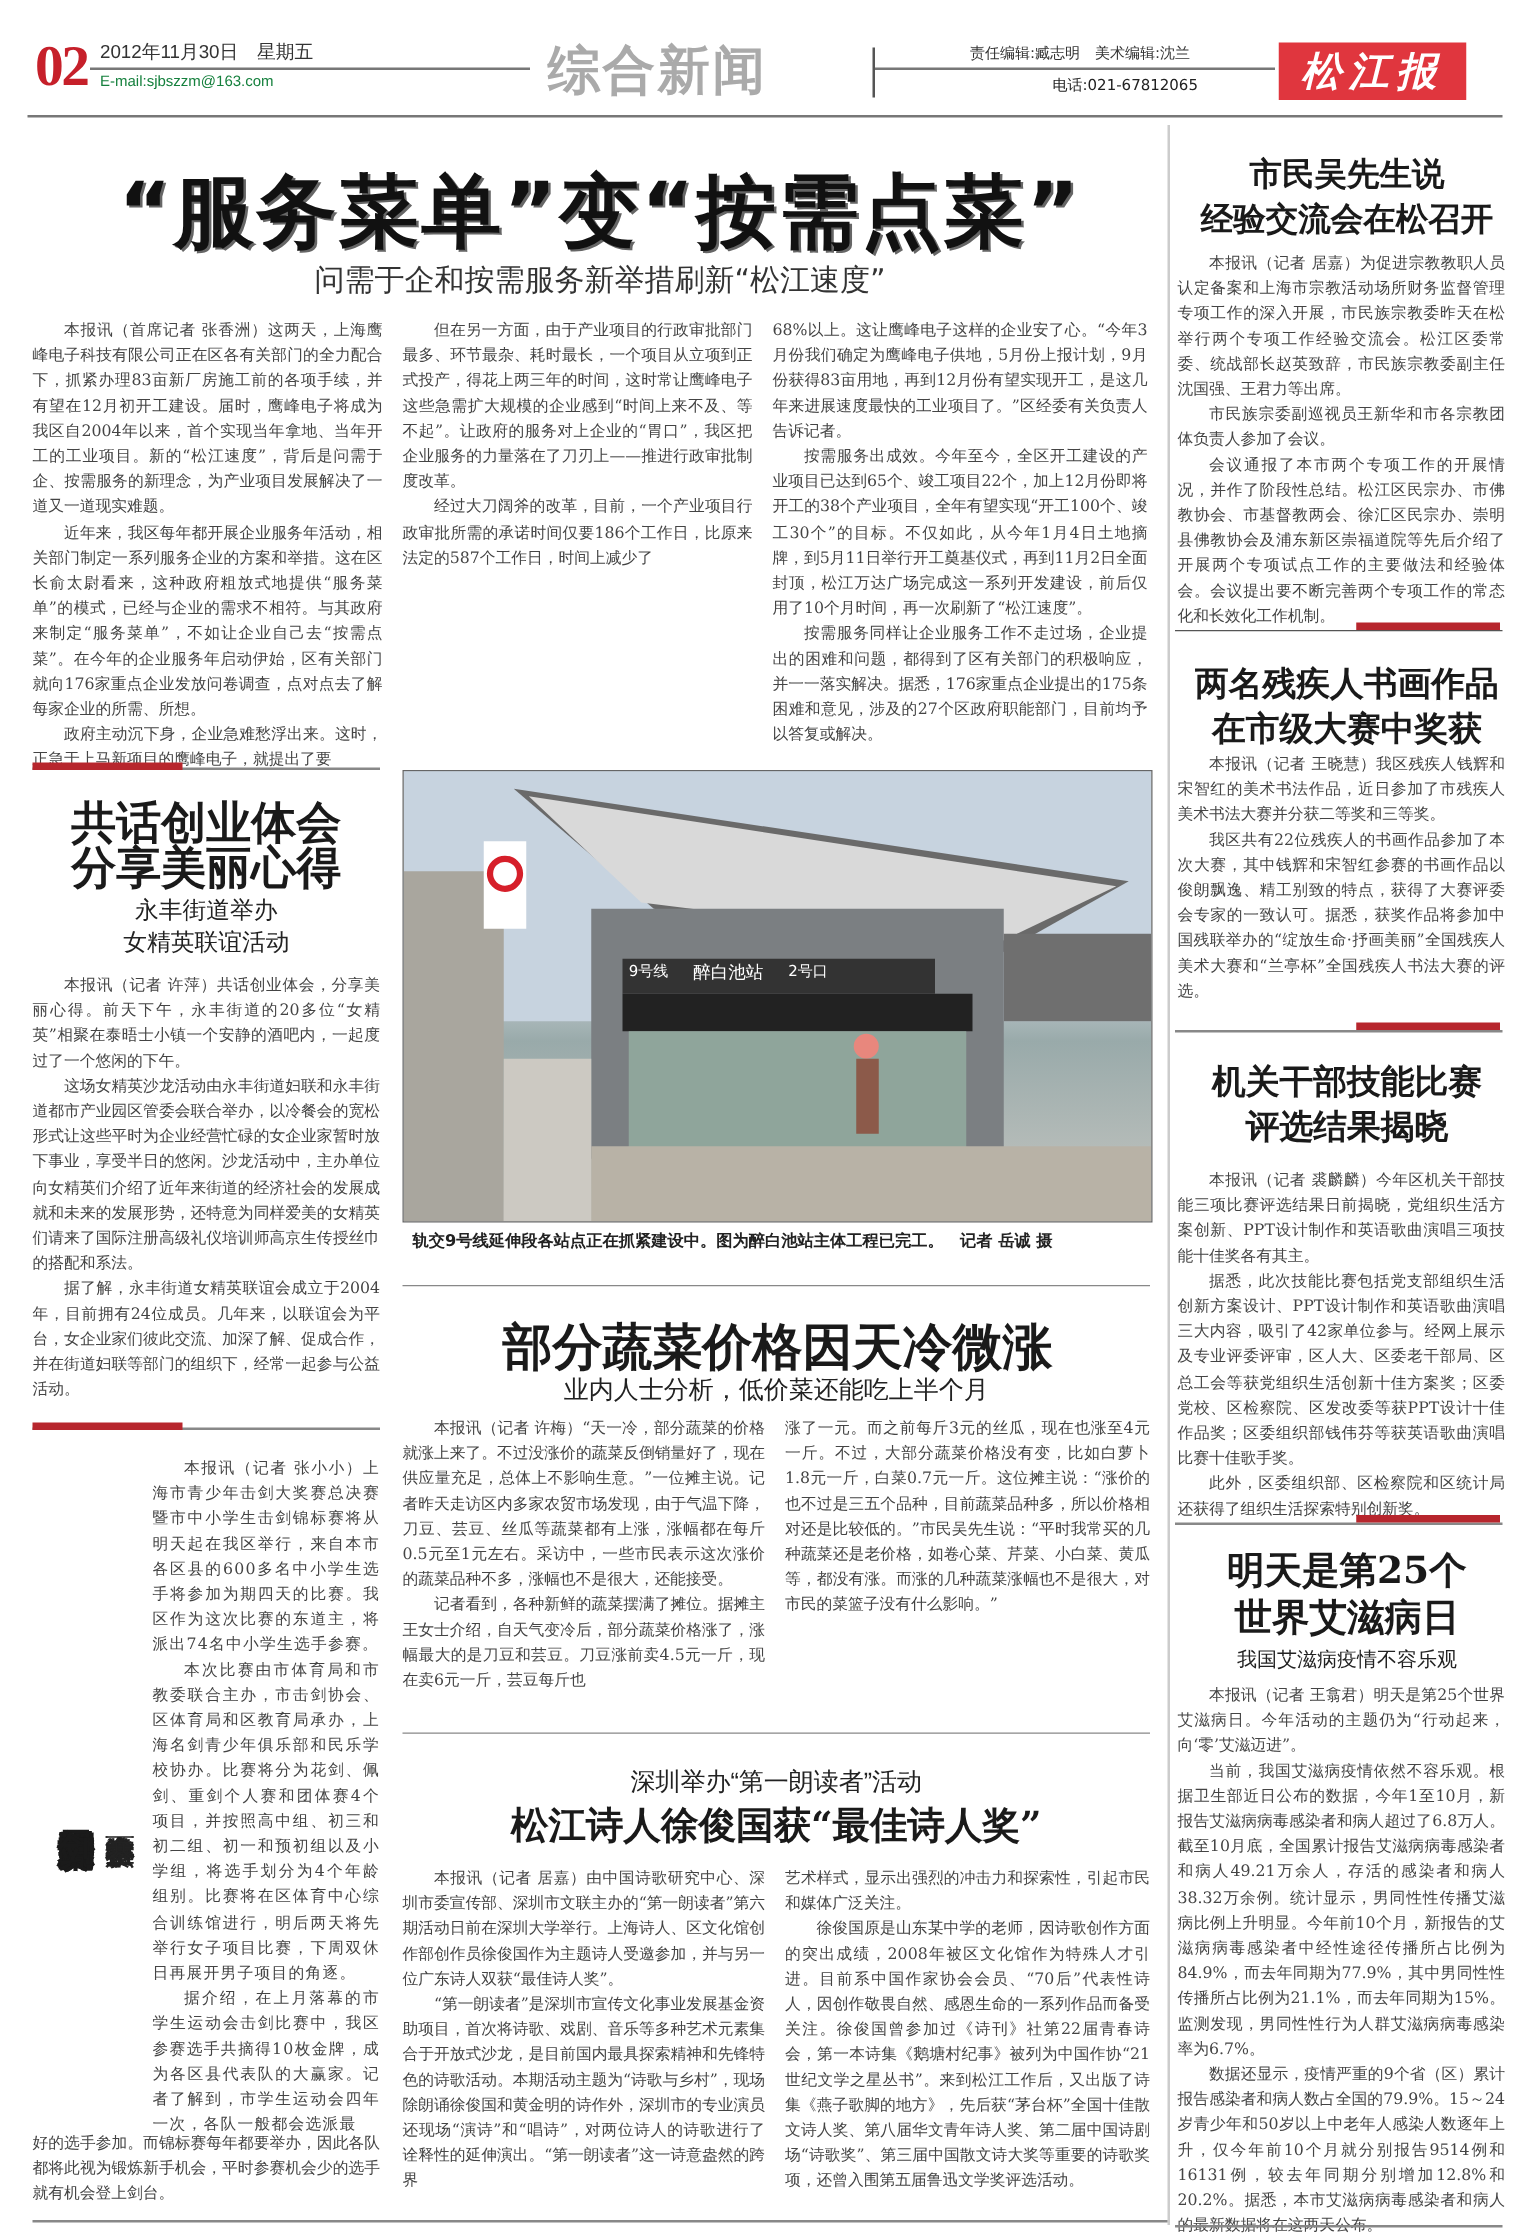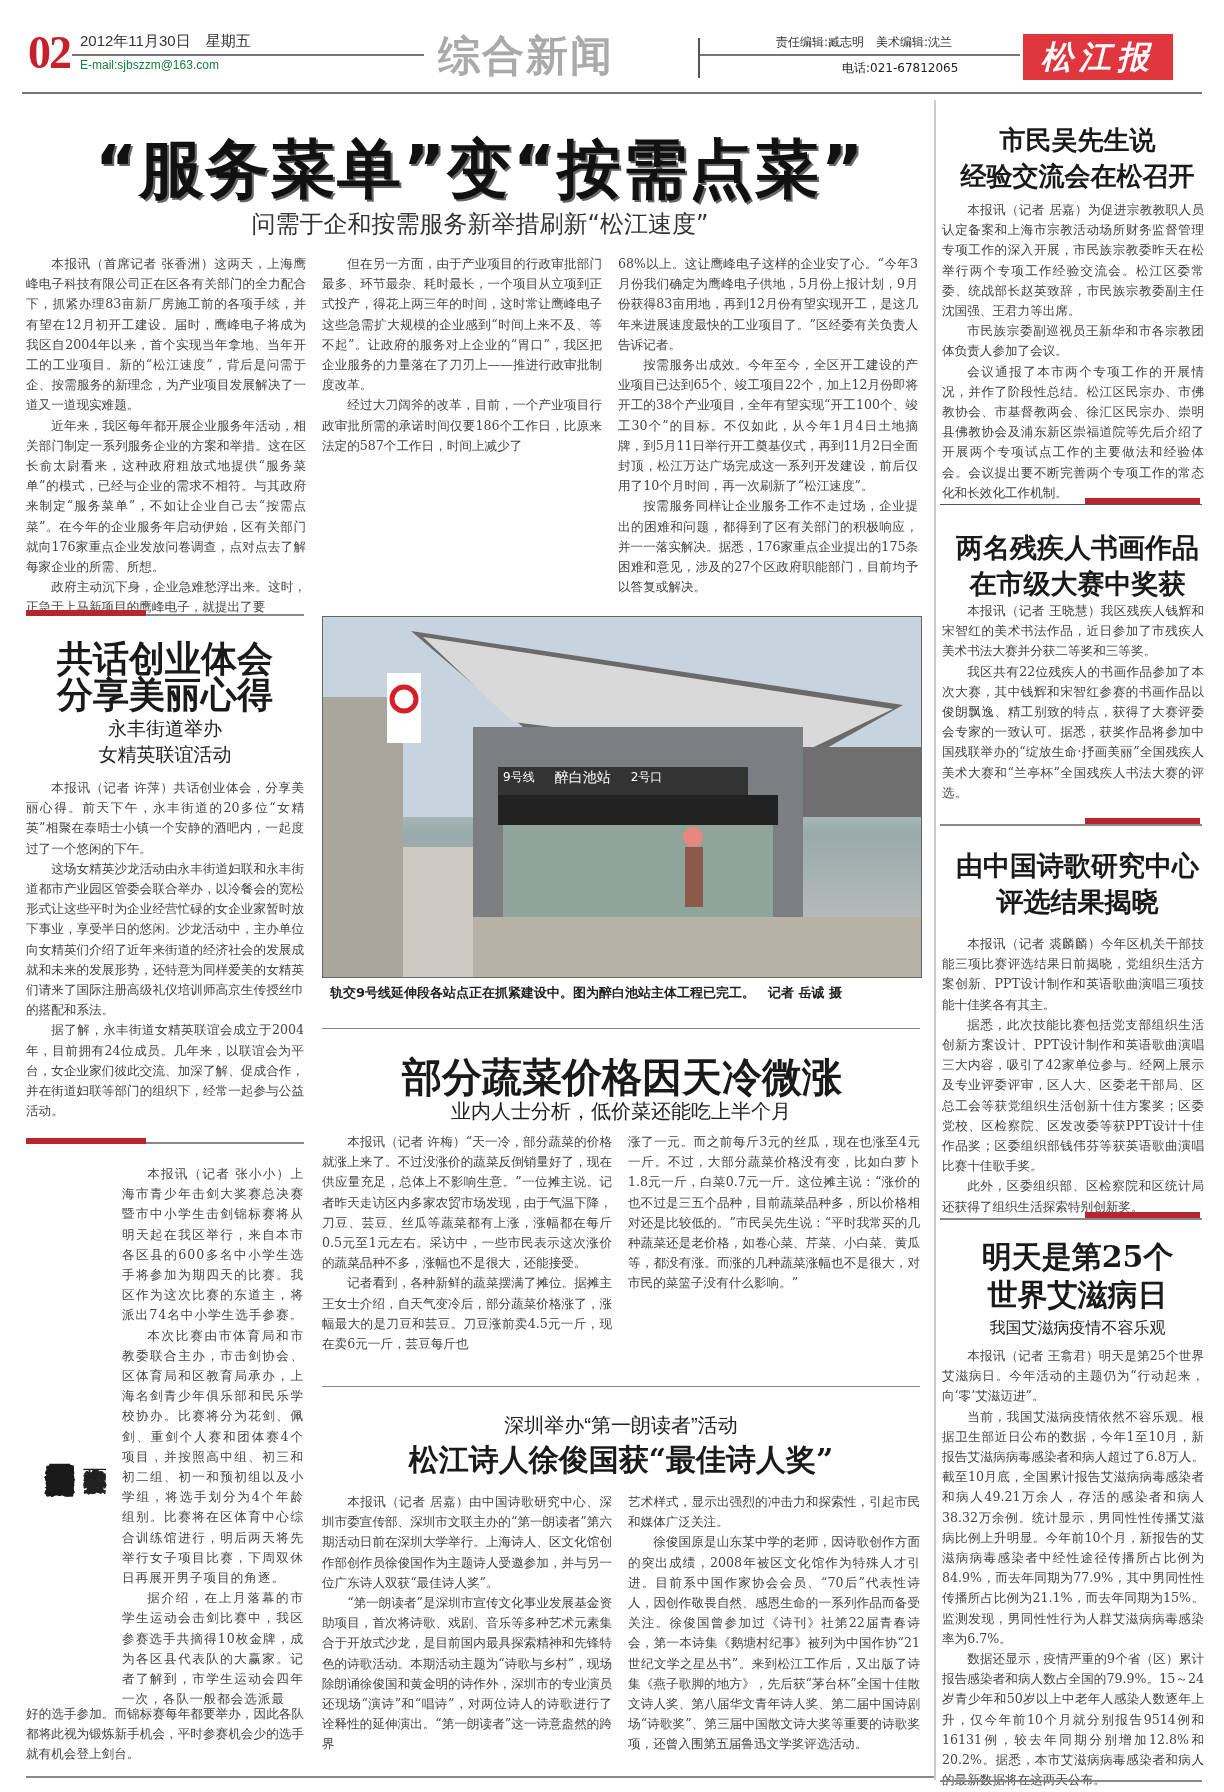--- a/index.html
+++ b/index.html
@@ -81,21 +81,21 @@
   <div>在市级大赛中奖获</div>
 </div>
 <div class="abs col" style="left:942px;top:601px;width:262px;">
   <p>本报讯（记者 王晓慧）我区残疾人钱辉和宋智红的美术书法作品，近日参加了市残疾人美术书法大赛并分获二等奖和三等奖。</p>
   <p>我区共有22位残疾人的书画作品参加了本次大赛，其中钱辉和宋智红参赛的书画作品以俊朗飘逸、精工别致的特点，获得了大赛评委会专家的一致认可。据悉，获奖作品将参加中国残联举办的“绽放生命·抒画美丽”全国残疾人美术大赛和“兰亭杯”全国残疾人书法大赛的评选。</p>
 </div>
 <div class="abs hline" style="left:940px;top:824px;width:262px;"></div>
 <div class="abs redbar" style="left:1085px;top:818px;width:115px;"></div>
 
 <div class="abs h-serif" style="left:945px;top:848px;width:265px;font-size:27px;line-height:36px;">
-  <div>由中国诗歌研究中心</div>
+  <div>机关干部技能比赛</div>
   <div>评选结果揭晓</div>
 </div>
 <div class="abs col" style="left:942px;top:934px;width:262px;">
   <p>本报讯（记者 裘麟麟）今年区机关干部技能三项比赛评选结果日前揭晓，党组织生活方案创新、PPT设计制作和英语歌曲演唱三项技能十佳奖各有其主。</p>
   <p>据悉，此次技能比赛包括党支部组织生活创新方案设计、PPT设计制作和英语歌曲演唱三大内容，吸引了42家单位参与。经网上展示及专业评委评审，区人大、区委老干部局、区总工会等获党组织生活创新十佳方案奖；区委党校、区检察院、区发改委等获PPT设计十佳作品奖；区委组织部钱伟芬等获英语歌曲演唱比赛十佳歌手奖。</p>
   <p>此外，区委组织部、区检察院和区统计局还获得了组织生活探索特别创新奖。</p>
 </div>
 <div class="abs hline" style="left:940px;top:1218px;width:262px;"></div>
 <div class="abs redbar" style="left:1085px;top:1212px;width:115px;"></div>
 

